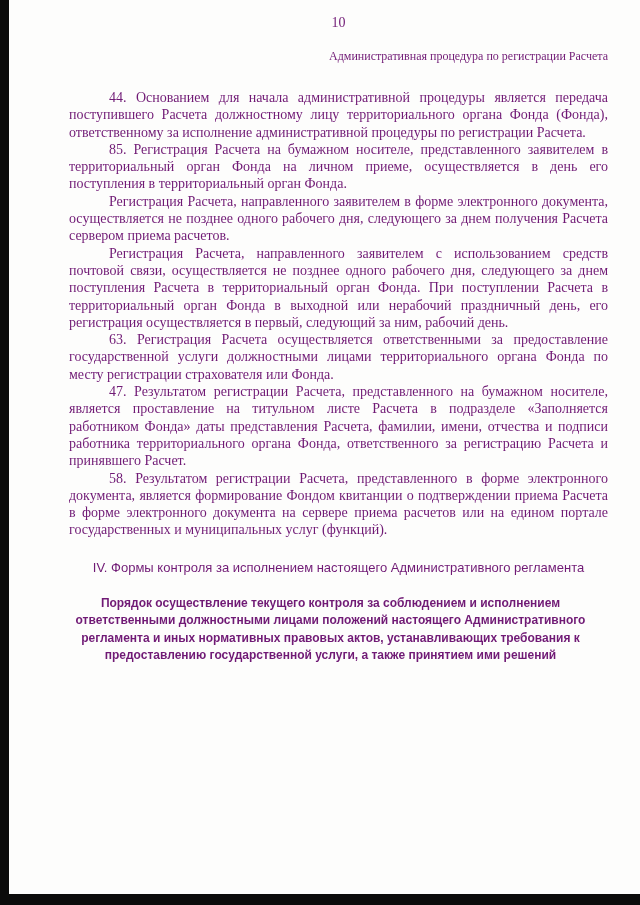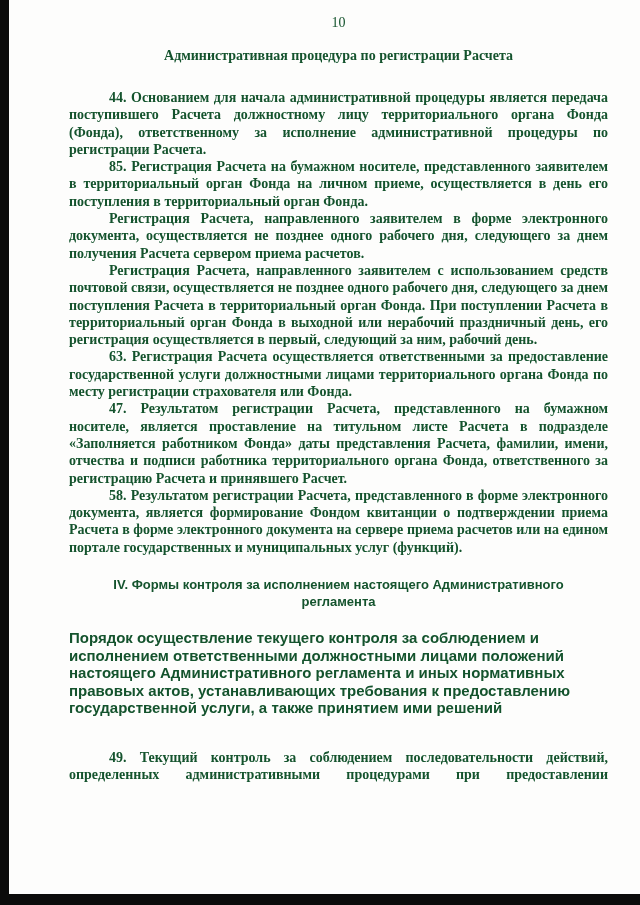--- a/index.html
+++ b/index.html
@@ -6,21 +6,21 @@
     margin: 0;
     padding: 0;
     background: #ffffff;
   }
   .page {
     position: relative;
     width: 640px;
     height: 905px;
     background: #fdfdfc;
     font-family: "Liberation Serif", "DejaVu Serif", serif;
-    color: #14532d;
+    color: #701a75;
     overflow: hidden;
   }
   .edge-left {
     position: absolute;
     left: 0;
     top: 0;
     width: 9px;
     height: 905px;
     background: #0b0b0b;
   }
@@ -37,48 +37,47 @@
     left: 69px;
     top: 15px;
     width: 539px;
   }
   .page-number {
     text-align: center;
     font-size: 14px;
     margin: 0 0 16px 0;
   }
   .doc-title {
-    text-align: center;
-    font-weight: bold;
-    font-size: 14px;
+    text-align: right;
+    font-weight: normal;
+    font-size: 12px;
     line-height: 18px;
     margin: 0 0 24px 0;
   }
   p.body {
     margin: 0;
     font-size: 14px;
     line-height: 17.3px;
     text-align: justify;
     text-indent: 40px;
-    font-weight: bold;
   }
   .sec-heading {
     font-family: "Liberation Sans", "DejaVu Sans", sans-serif;
-    font-weight: bold;
+    font-weight: normal;
     font-size: 13px;
     line-height: 17px;
     text-align: center;
     margin: 20px 10px 0 10px;
   }
   .sub-heading {
     font-family: "Liberation Sans", "DejaVu Sans", sans-serif;
     font-weight: bold;
-    font-size: 15px;
+    font-size: 12px;
     line-height: 17.5px;
-    text-align: left;
+    text-align: center;
     margin: 19px 16px 0 0;
   }
   p.closing {
     margin-top: 32px;
     text-align-last: justify;
   }
 </style>
 </head>
 <body>
 
@@ -96,15 +95,14 @@
     <p class="body">Регистрация Расчета, направленного заявителем в форме электронного документа, осуществляется не позднее одного рабочего дня, следующего за днем получения Расчета сервером приема расчетов.</p>
     <p class="body">Регистрация Расчета, направленного заявителем с использованием средств почтовой связи, осуществляется не позднее одного рабочего дня, следующего за днем поступления Расчета в территориальный орган Фонда. При поступлении Расчета в территориальный орган Фонда в выходной или нерабочий праздничный день, его регистрация осуществляется в первый, следующий за ним, рабочий день.</p>
     <p class="body">63. Регистрация Расчета осуществляется ответственными за предоставление государственной услуги должностными лицами территориального органа Фонда по месту регистрации страхователя или Фонда.</p>
     <p class="body">47. Результатом регистрации Расчета, представленного на бумажном носителе, является проставление на титульном листе Расчета в подразделе «Заполняется работником Фонда» даты представления Расчета, фамилии, имени, отчества и подписи работника территориального органа Фонда, ответственного за регистрацию Расчета  и принявшего Расчет.</p>
     <p class="body">58. Результатом регистрации Расчета, представленного в форме электронного документа, является формирование Фондом квитанции о подтверждении приема Расчета в форме электронного документа на сервере приема расчетов или на едином портале государственных и муниципальных услуг (функций).</p>
 
     <div class="sec-heading">IV. Формы контроля за исполнением настоящего Административного регламента</div>
 
     <div class="sub-heading">Порядок осуществление текущего контроля за соблюдением и исполнением ответственными должностными лицами положений настоящего Административного регламента и иных нормативных правовых актов, устанавливающих требования к предоставлению государственной услуги, а также принятием ими решений</div>
 
-    <p class="body closing">49. Текущий контроль за соблюдением последовательности действий, определенных административными процедурами при предоставлении</p>
   </div>
 </div>
 
 </body></html>

